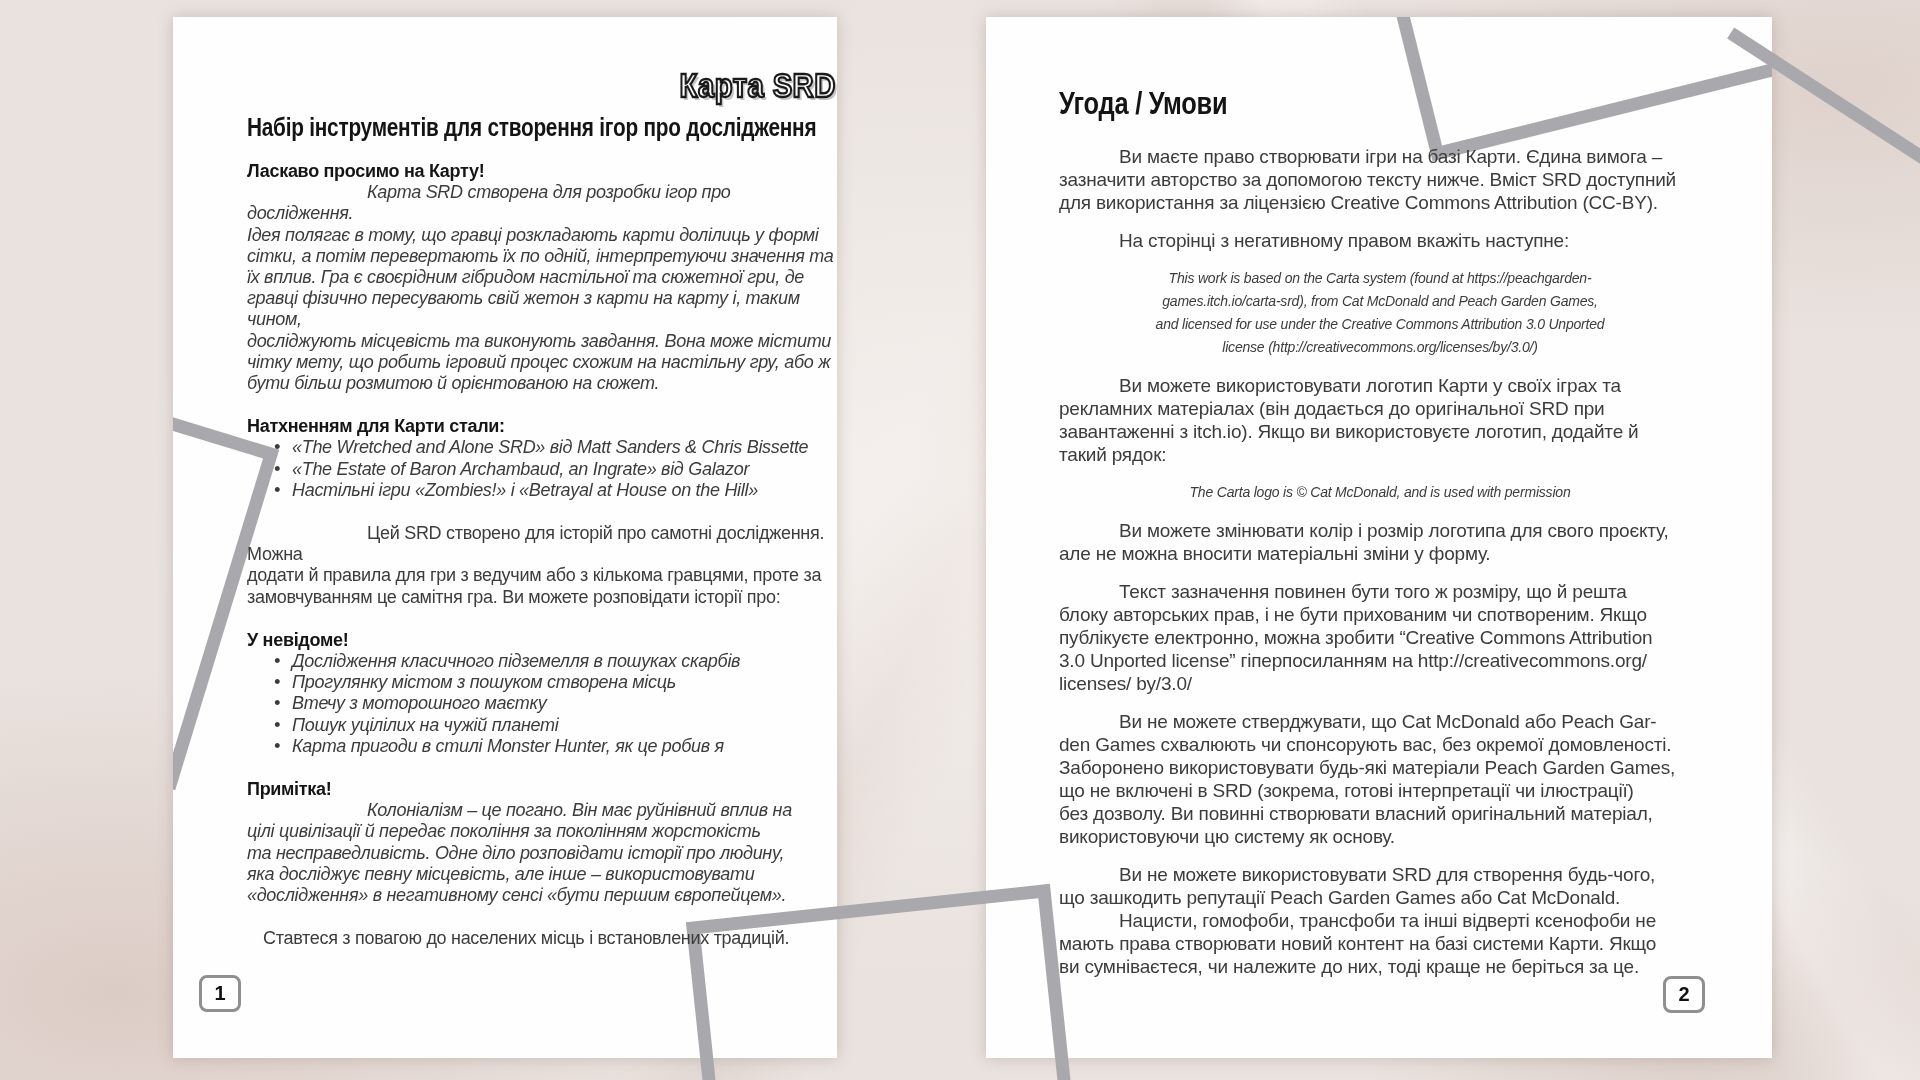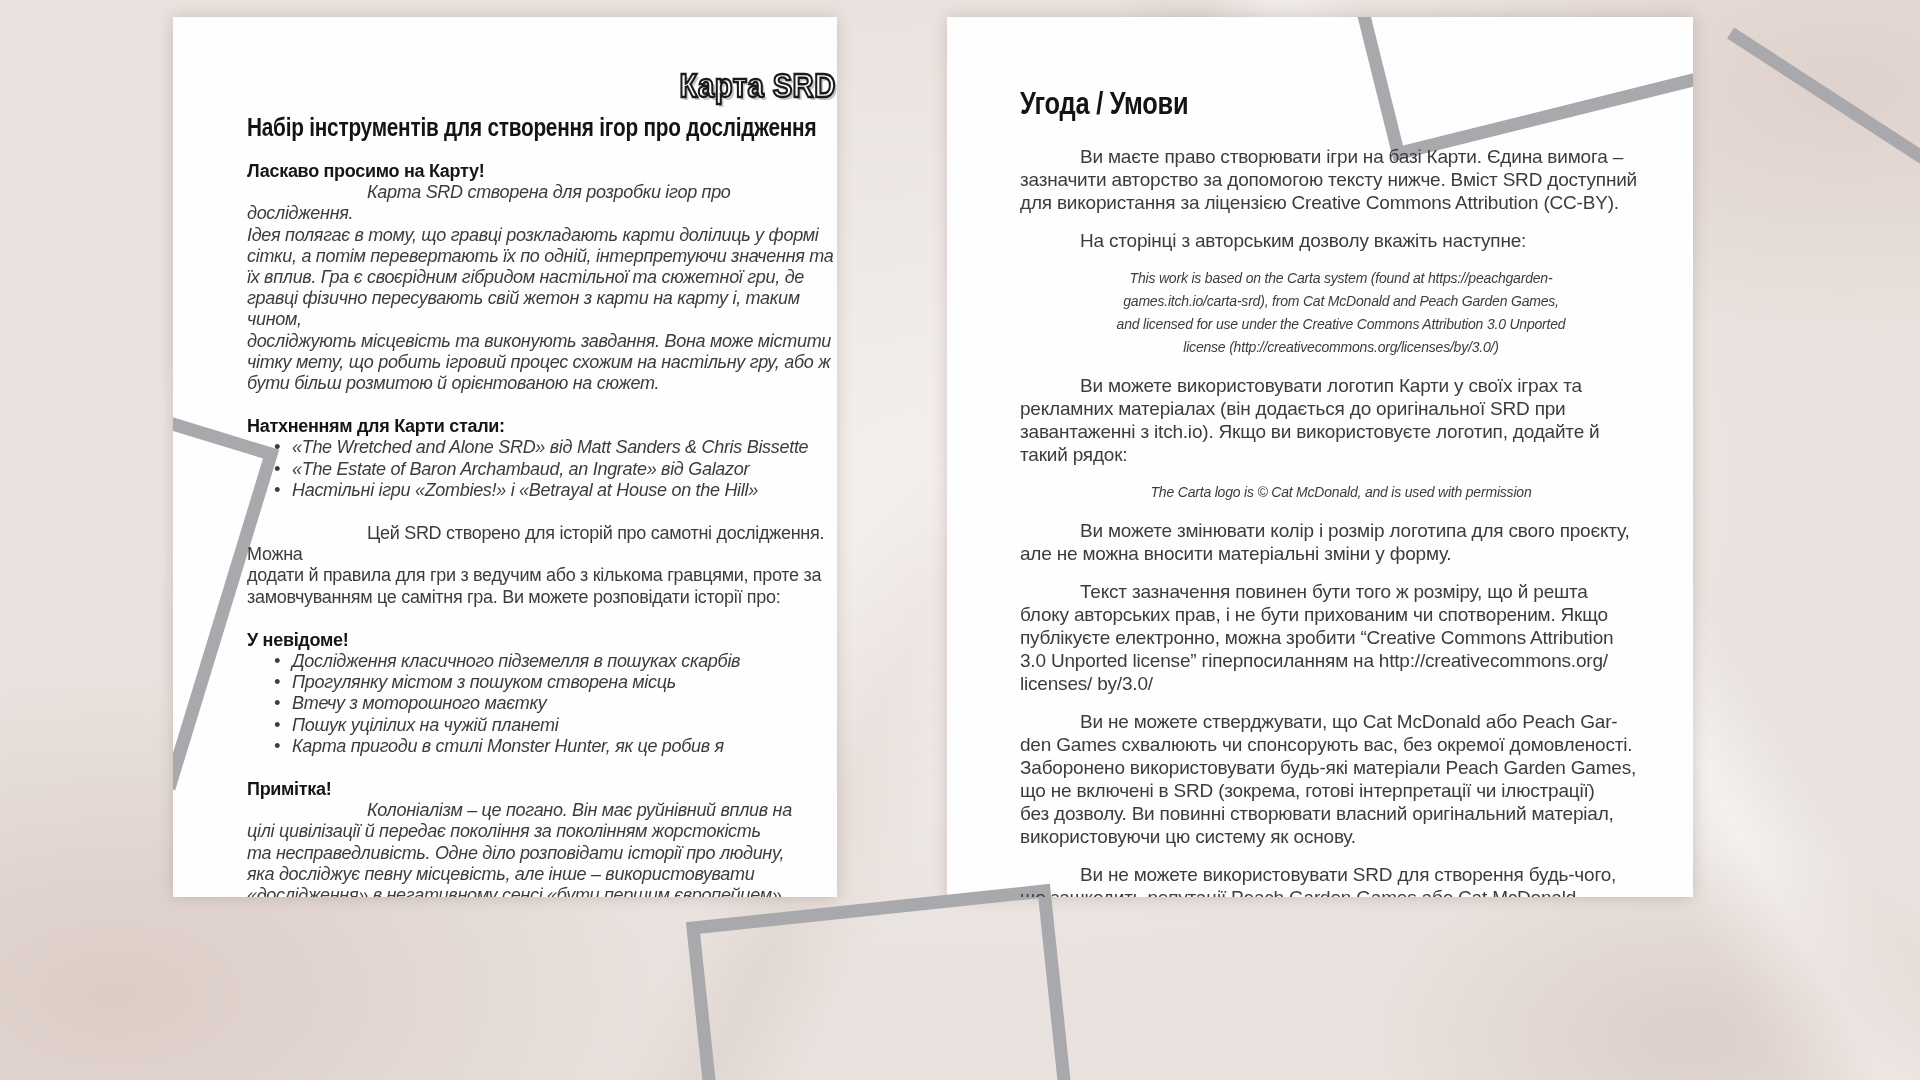--- a/index.html
+++ b/index.html
@@ -9,25 +9,25 @@
     background-color:#e9e2de;
     background-image:
       radial-gradient(ellipse 900px 520px at 6% 92%, rgba(210,186,178,0.55), rgba(210,186,178,0) 62%),
       radial-gradient(ellipse 760px 420px at 96% 8%, rgba(214,194,186,0.5), rgba(214,194,186,0) 60%),
       radial-gradient(ellipse 500px 300px at 88% 96%, rgba(206,184,176,0.45), rgba(206,184,176,0) 65%),
       radial-gradient(ellipse 1200px 720px at 50% 45%, rgba(255,252,250,0.55), rgba(255,252,250,0) 70%),
       linear-gradient(115deg, rgba(198,178,170,0) 46%, rgba(198,178,170,0.22) 50%, rgba(198,178,170,0) 54%),
       linear-gradient(60deg, rgba(255,255,255,0) 70%, rgba(255,255,255,0.5) 74%, rgba(255,255,255,0) 78%);
   }
   .page {
-    position:absolute; top:17px; height:880px; background:#fffefe;
+    position:absolute; top:17px; height:1041px; background:#fffefe;
     overflow:hidden; box-shadow:0 0 14px rgba(120,95,85,0.28);
   }
   #page-1 { left:173px; width:664px; }
-  #page-2 { left:947px; width:746px; }
+  #page-2 { left:986px; width:746px;padding-left:40px; }
 
   .deco { position:absolute; border:13px solid #a9a9ad; z-index:1; }
   .deco-bar { position:absolute; background:#a9a9ad; z-index:1; }
   #deco-page1-left  { left:-294px; top:373px;  width:330px; height:330px; transform:rotate(17deg); }
   #deco-page2-top   { left:386px;  top:-349px; width:420px; height:420px; transform:rotate(-14deg); }
   #deco-bottom-center { left:704px; top:902px; width:340px; height:340px; transform:rotate(-6deg); }
   #deco-top-right { left:1700px; top:130px; width:380px; height:13px; transform:rotate(33deg); }
 
   .page-content { position:relative; z-index:2; }
   #pc1 { position:absolute; left:74px; top:50px; width:589px; }
@@ -137,21 +137,21 @@
 <div class="page" id="page-2">
   <div class="deco" id="deco-page2-top"></div>
   <div class="page-content" id="pc2">
     <h1 class="doc-title2">
       <span>Угода / Умови</span>
     </h1>
     <div id="body2">
         <div class="blk para" style="text-indent: 60px;">Ви маєте право створювати ігри на базі Карти. Єдина вимога –
 зазначити авторство за допомогою тексту нижче. Вміст SRD доступний
 для використання за ліцензією Creative Commons Attribution (CC-BY).</div>
-        <div class="blk para" style="text-indent: 60px;">На сторінці з авторським дозволу вкажіть наступне:</div>
+        <div class="blk para" style="text-indent: 60px;">На сторінці з негативному правом вкажіть наступне:</div>
         <div class="blk para italic">This work is based on the Carta system (found at https://peachgarden-
 games.itch.io/carta-srd), from Cat McDonald and Peach Garden Games,
 and licensed for use under the Creative Commons Attribution 3.0 Unported
 license (http://creativecommons.org/licenses/by/3.0/)</div>
         <div class="blk para" style="text-indent: 60px;">Ви можете використовувати логотип Карти у своїх іграх та
 рекламних матеріалах (він додається до оригінальної SRD при
 завантаженні з itch.io). Якщо ви використовуєте логотип, додайте й
 такий рядок:</div>
         <div class="blk para italic">The Carta logo is © Cat McDonald, and is used with permission</div>
         <div class="blk para" style="text-indent: 60px;">Ви можете змінювати колір і розмір логотипа для свого проєкту,
@@ -162,18 +162,21 @@
 3.0 Unported license” гіперпосиланням на http://creativecommons.org/
 licenses/ by/3.0/</div>
         <div class="blk para" style="text-indent: 60px;">Ви не можете стверджувати, що Cat McDonald або Peach Gar-
 den Games схвалюють чи спонсорують вас, без окремої домовленості.
 Заборонено використовувати будь-які матеріали Peach Garden Games,
 що не включені в SRD (зокрема, готові інтерпретації чи ілюстрації)
 без дозволу. Ви повинні створювати власний оригінальний матеріал,
 використовуючи цю систему як основу.</div>
         <div class="blk para" style="text-indent: 60px;">Ви не можете використовувати SRD для створення будь-чого,
 що зашкодить репутації Peach Garden Games або Cat McDonald.</div>
+        <div class="blk para tight" style="text-indent: 60px;">Нацисти, гомофоби, трансфоби та інші відверті ксенофоби не
+мають права створювати новий контент на базі системи Карти. Якщо
+ви сумніваєтеся, чи належите до них, тоді краще не беріться за це.</div>
       </div>
   </div>
   <div class="page-num">
     <span>2</span>
   </div>
 </div>
 
 </body></html>

